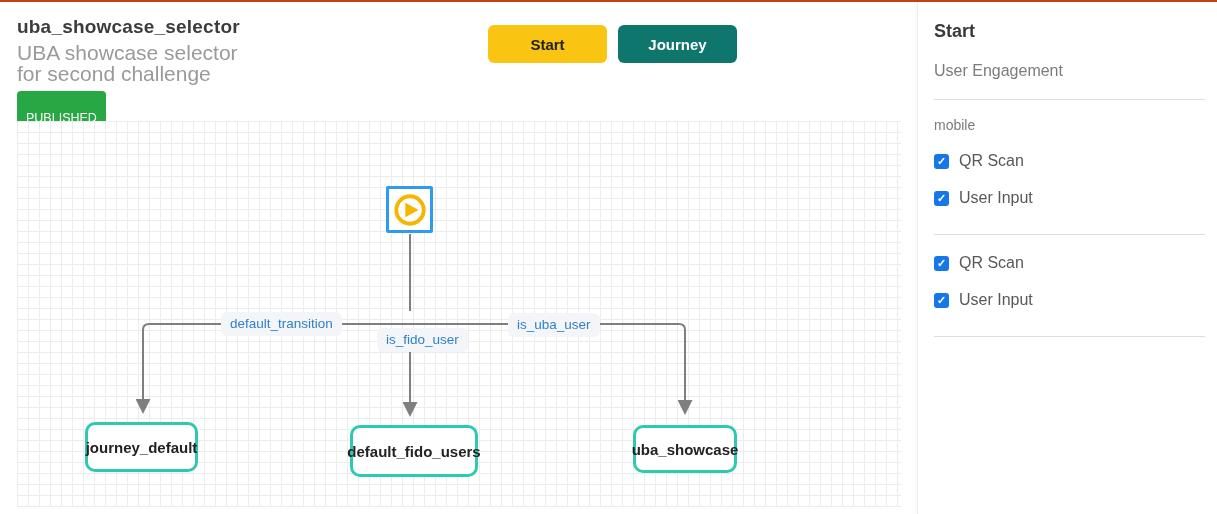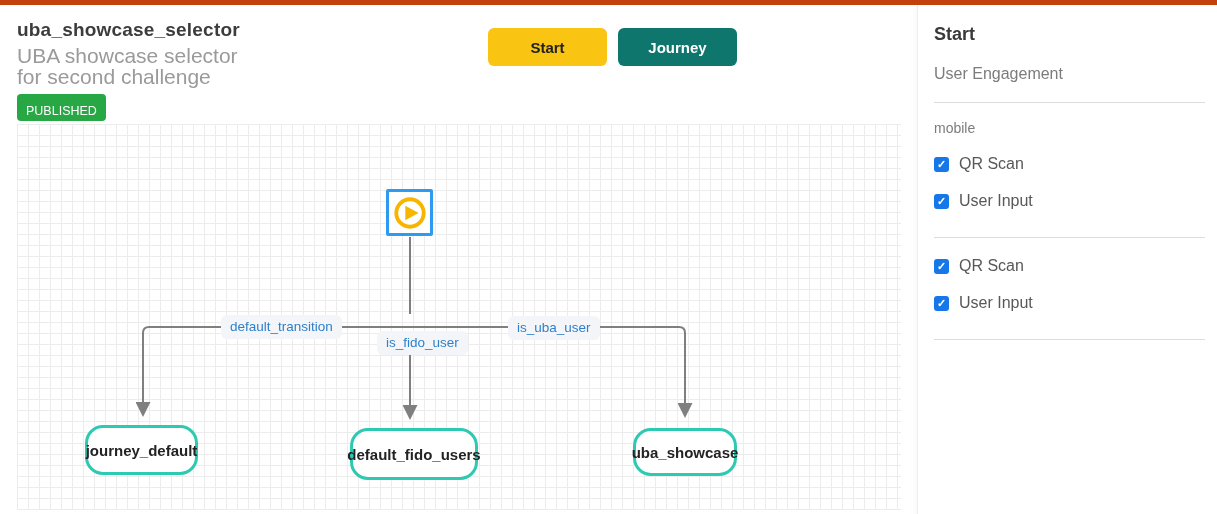--- a/index.html
+++ b/index.html
@@ -1,30 +1,30 @@
 <!DOCTYPE html>
 <html><head>
 <meta charset="utf-8">
 <style>
   * { margin: 0; padding: 0; box-sizing: border-box; }
   html, body { background: #fff; }
   body { font-family: "Liberation Sans", sans-serif; }
   .page {
     position: relative; width: 1217px; height: 514px;
     background: #fff; overflow: hidden;
-    border-top: 5px solid #c2410c;
+    border-top: 2px solid #c2410c;
     text-decoration: underline;
   }
 
   
   .header { position: absolute; left: 17px; top: 14px; width: 260px; }
   .page-title { font-size: 19px; font-weight: bold; color: #3c3c3c; letter-spacing: .2px; }
   .page-subtitle { margin-top: 4px; font-size: 21px; line-height: 21px; color: #9a9a9a; max-width: 238px; }
   .status-badge {
-    display: inline-block; margin-top: 7px; padding: 10px 9px 3px;
+    display: inline-block; margin-top: 7px; padding: 20px 9px 3px;
     background: #28a745; color: #fff; font-size: 12.5px; border-radius: 4px;
   }
 
   
   .btn {
     position: absolute; top: 23px; width: 119px; height: 38px;
     border: none; border-radius: 6px; font-family: inherit;
     font-size: 15px; font-weight: bold; cursor: pointer;
     display: flex; align-items: center; justify-content: center;
   }
@@ -52,21 +52,21 @@
     position: absolute; padding: 4px 9px 5px;
     background: #f4f5f8; border-radius: 6px;
     color: #2f80cb; font-size: 13.5px; white-space: nowrap; cursor: pointer;
   }
   .edge-label-1 { left: 204px; top: 191px; }
   .edge-label-2 { left: 360px; top: 207px; }
   .edge-label-3 { left: 491px; top: 192px; }
 
   .flow-node {
     position: absolute; background: #fff;
-    border: 3px solid #2ec9b2; border-radius: 18px;
+    border: 3px solid #2ec9b2; border-radius: 10px;
     display: flex; align-items: center; justify-content: center;
     font-size: 15px; font-weight: bold; color: #232323; cursor: pointer;
     white-space: nowrap;
   }
   .node-1 { left: 68px;  top: 301px; width: 113px; height: 50px; }
   .node-2 { left: 333px; top: 304px; width: 128px; height: 52px; }
   .node-3 { left: 616px; top: 304px; width: 104px; height: 48px; }
 
   
   .sidebar {

